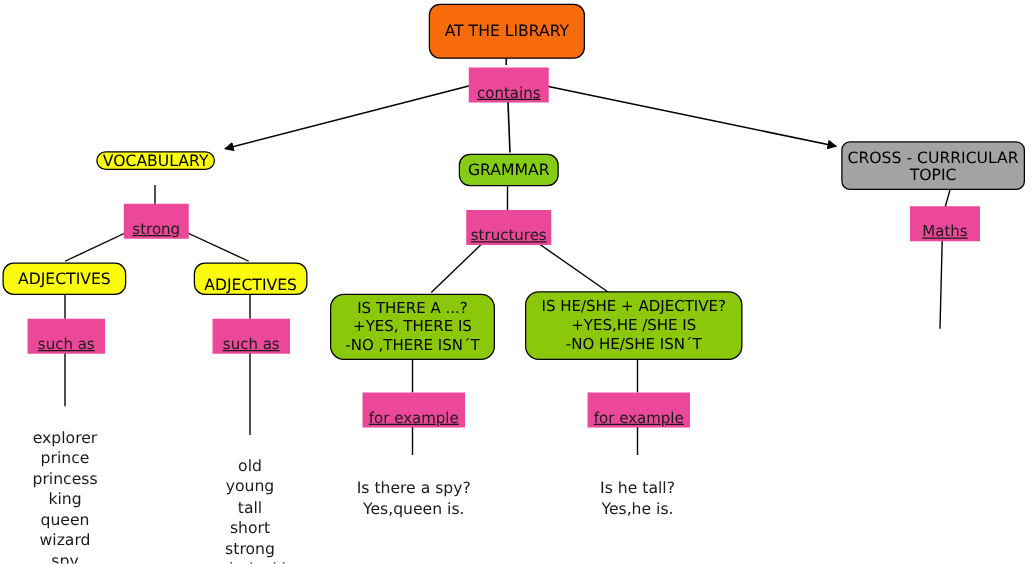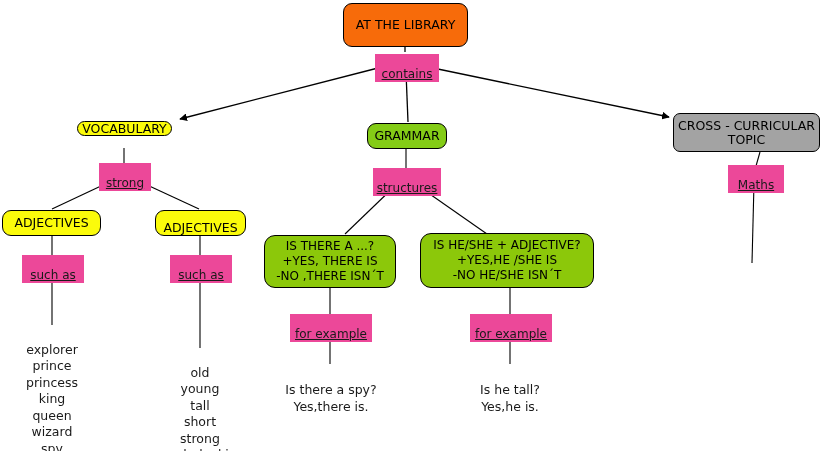--- a/index.html
+++ b/index.html
@@ -227,21 +227,21 @@
     <span>old
 young
 tall
 short
 strong
 good - looking</span>
   </div>
 
   <div class="example-text" style="left:275px; top:366px; width:112px;">
     <span>Is there a spy?
-Yes,there is.</span>
+Yes,queen is.</span>
   </div>
 
   <div class="example-text" style="left:458px; top:366px; width:104px;">
     <span>Is he tall?
 Yes,he is.</span>
   </div>
 
 </div>
 
 </body></html>

